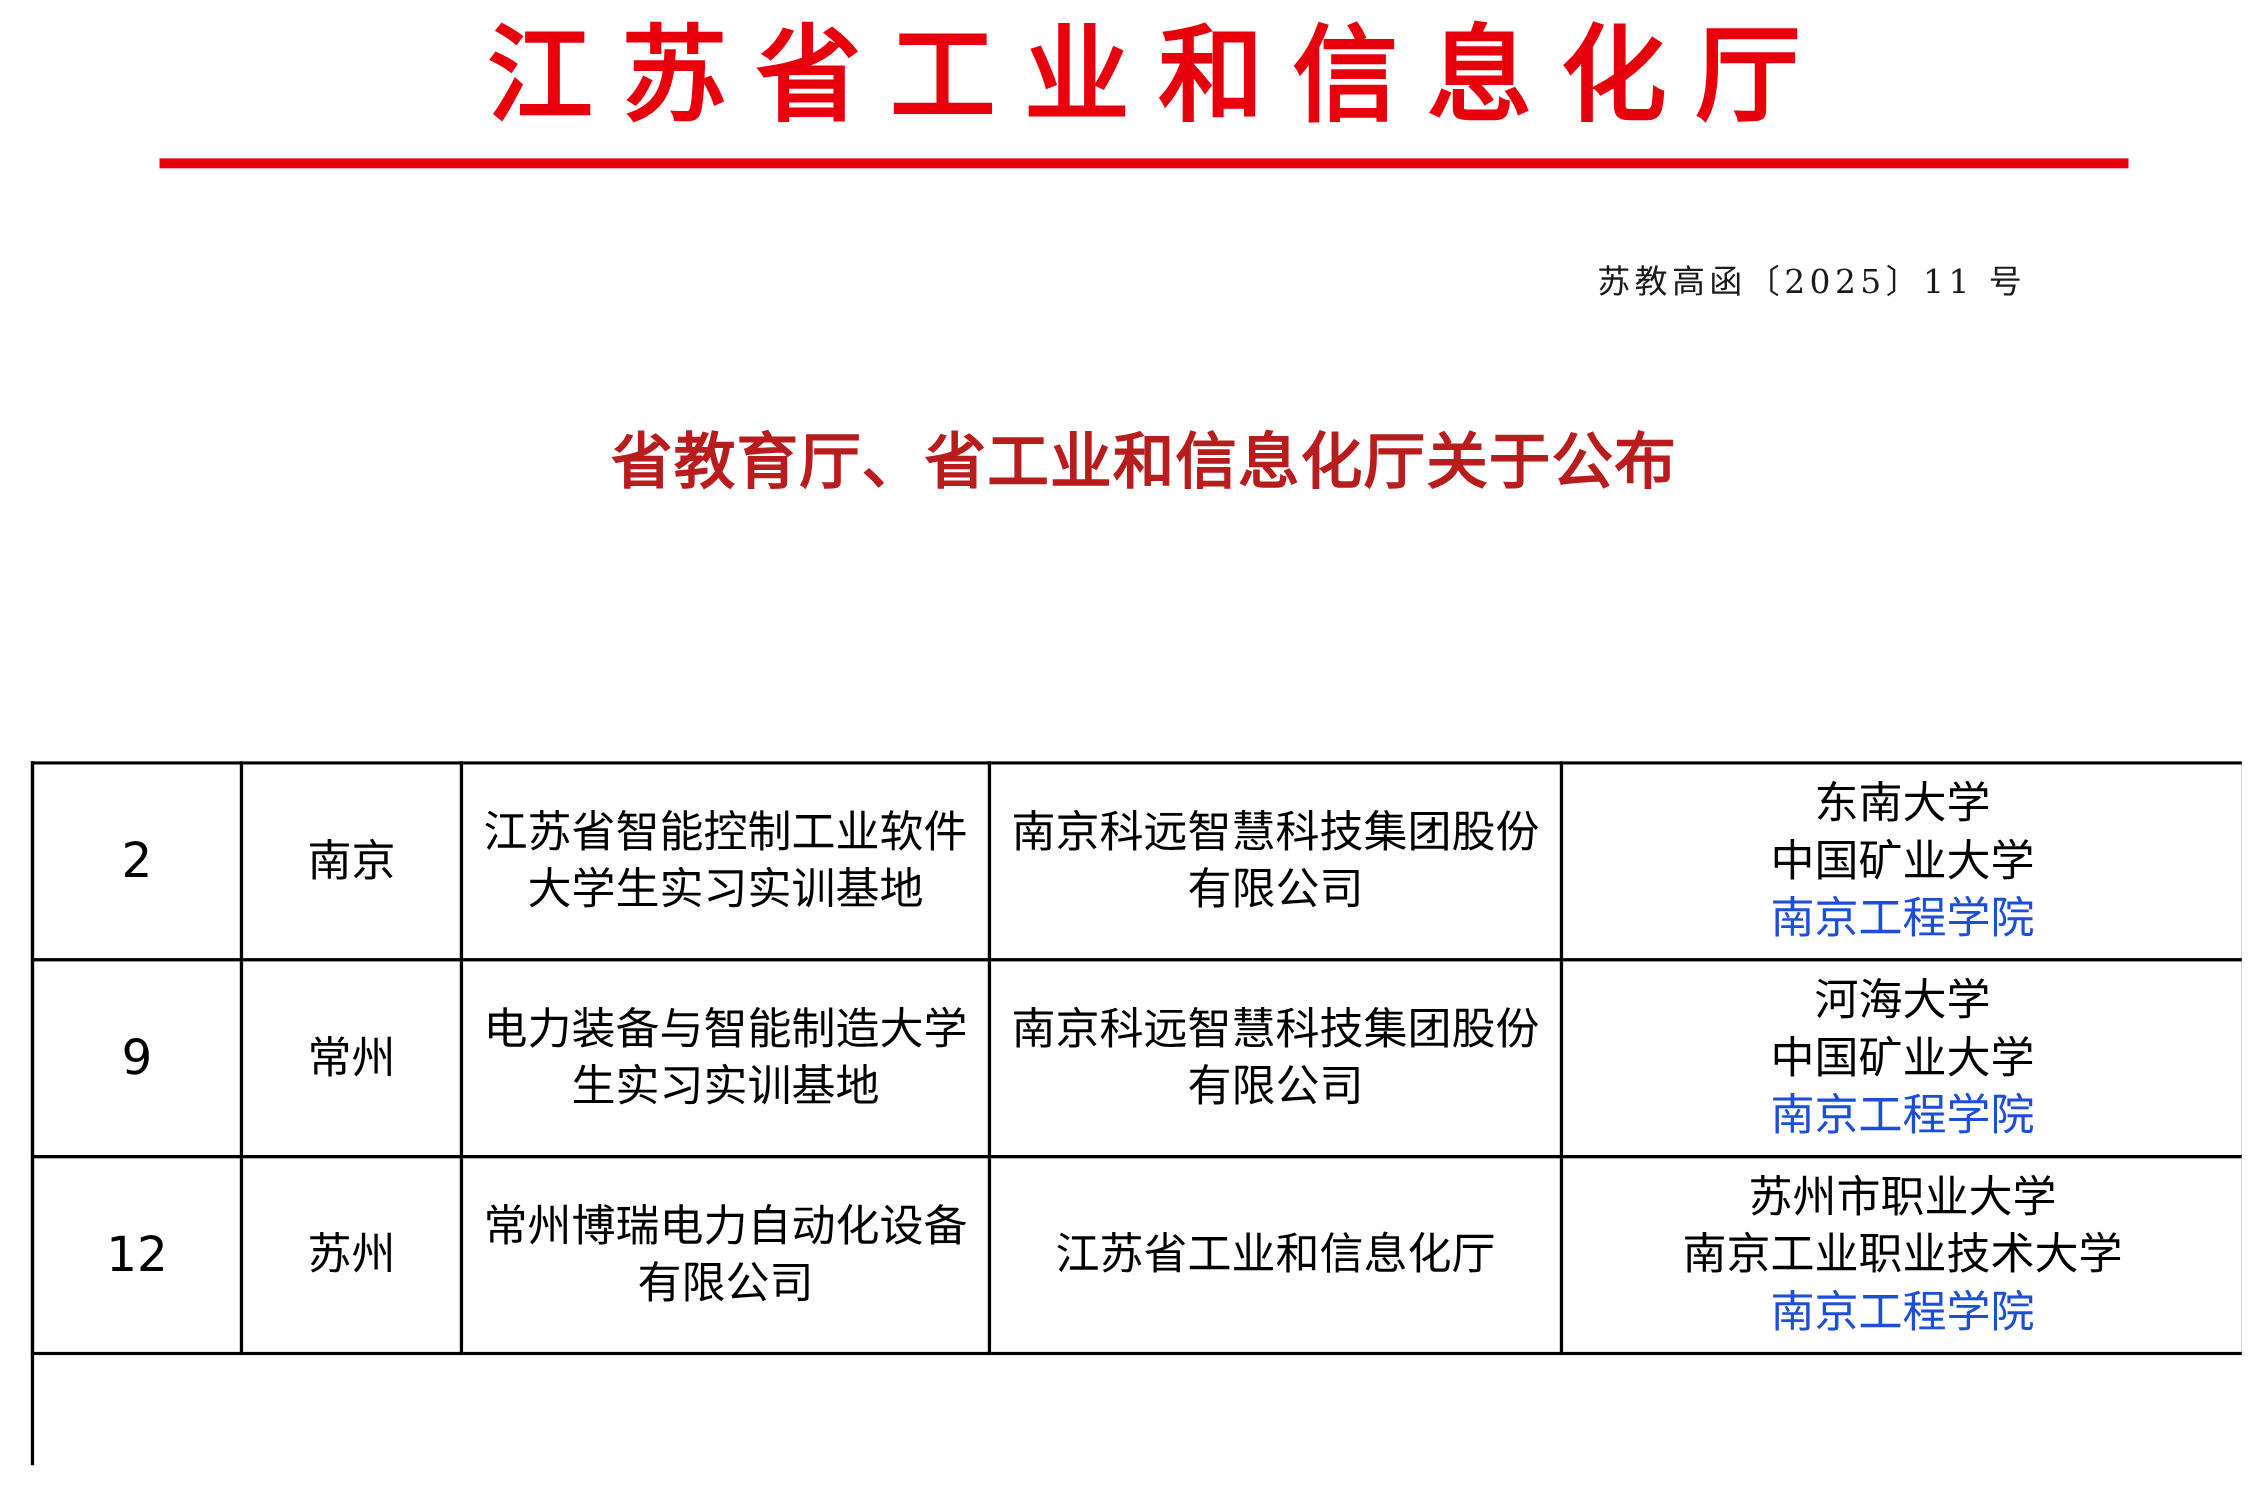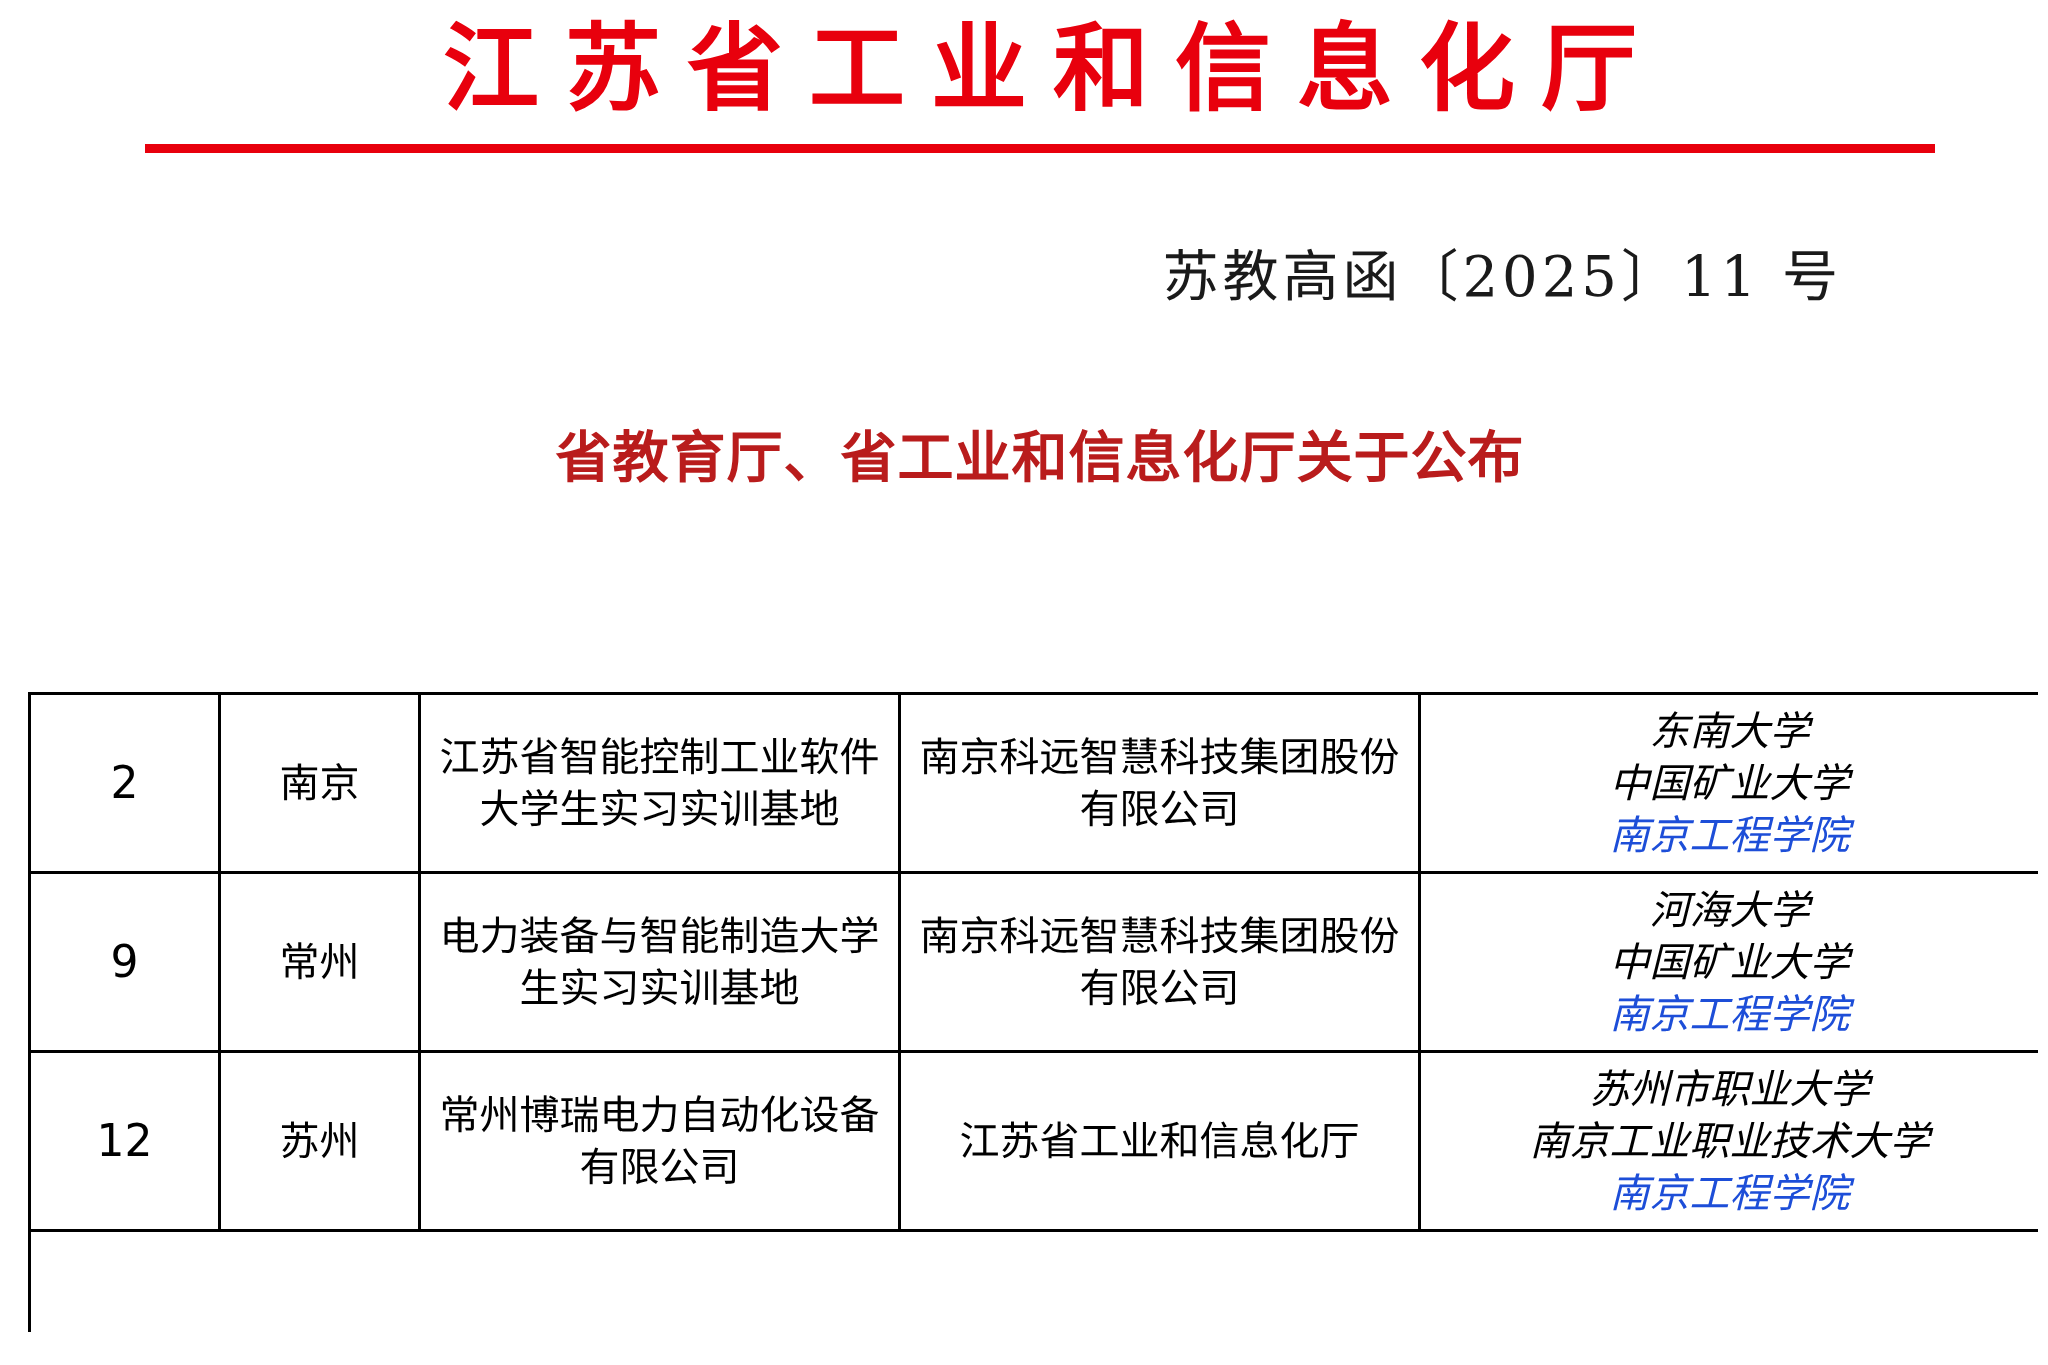--- a/index.html
+++ b/index.html
@@ -48,21 +48,21 @@
   }
 
   
   .doc-number-row {
     margin-top: 78px;
     padding-right: 206px;
     text-align: right;
   }
   .doc-number {
     font-family: "DejaVu Serif", "Liberation Serif", serif;
-    font-size: 56px;
+    font-size: 30px;
     letter-spacing: 4px;
     color: #1a1a1a;
     white-space: nowrap;
   }
 
   
   .doc-heading {
     margin-top: 105px;
     text-align: center;
     font-family: "DejaVu Serif", "Liberation Serif", serif;
@@ -102,21 +102,21 @@
   col.c-index { width: 190px; }
   col.c-city  { width: 200px; }
   col.c-base  { width: 480px; }
   col.c-firm  { width: 520px; }
   col.c-univ  { width: 620px; }
 
   td.cell-index {
     font-family: "DejaVu Serif", "Liberation Serif", serif;
     font-size: 44px;
   }
-  td.cell-univ .u-line { display: block; font-style: italic; }
+  td.cell-univ .u-line { display: block; }
   td.cell-univ .u-line.highlight { color: #1d4ed8; }
 
   
   tr.row-first td { border-top: 3px solid #000000; }
   
   .table-wrap { overflow: hidden; max-height: 640px; }
 
   .left-stub {
     position: absolute;
     left: 28px;

